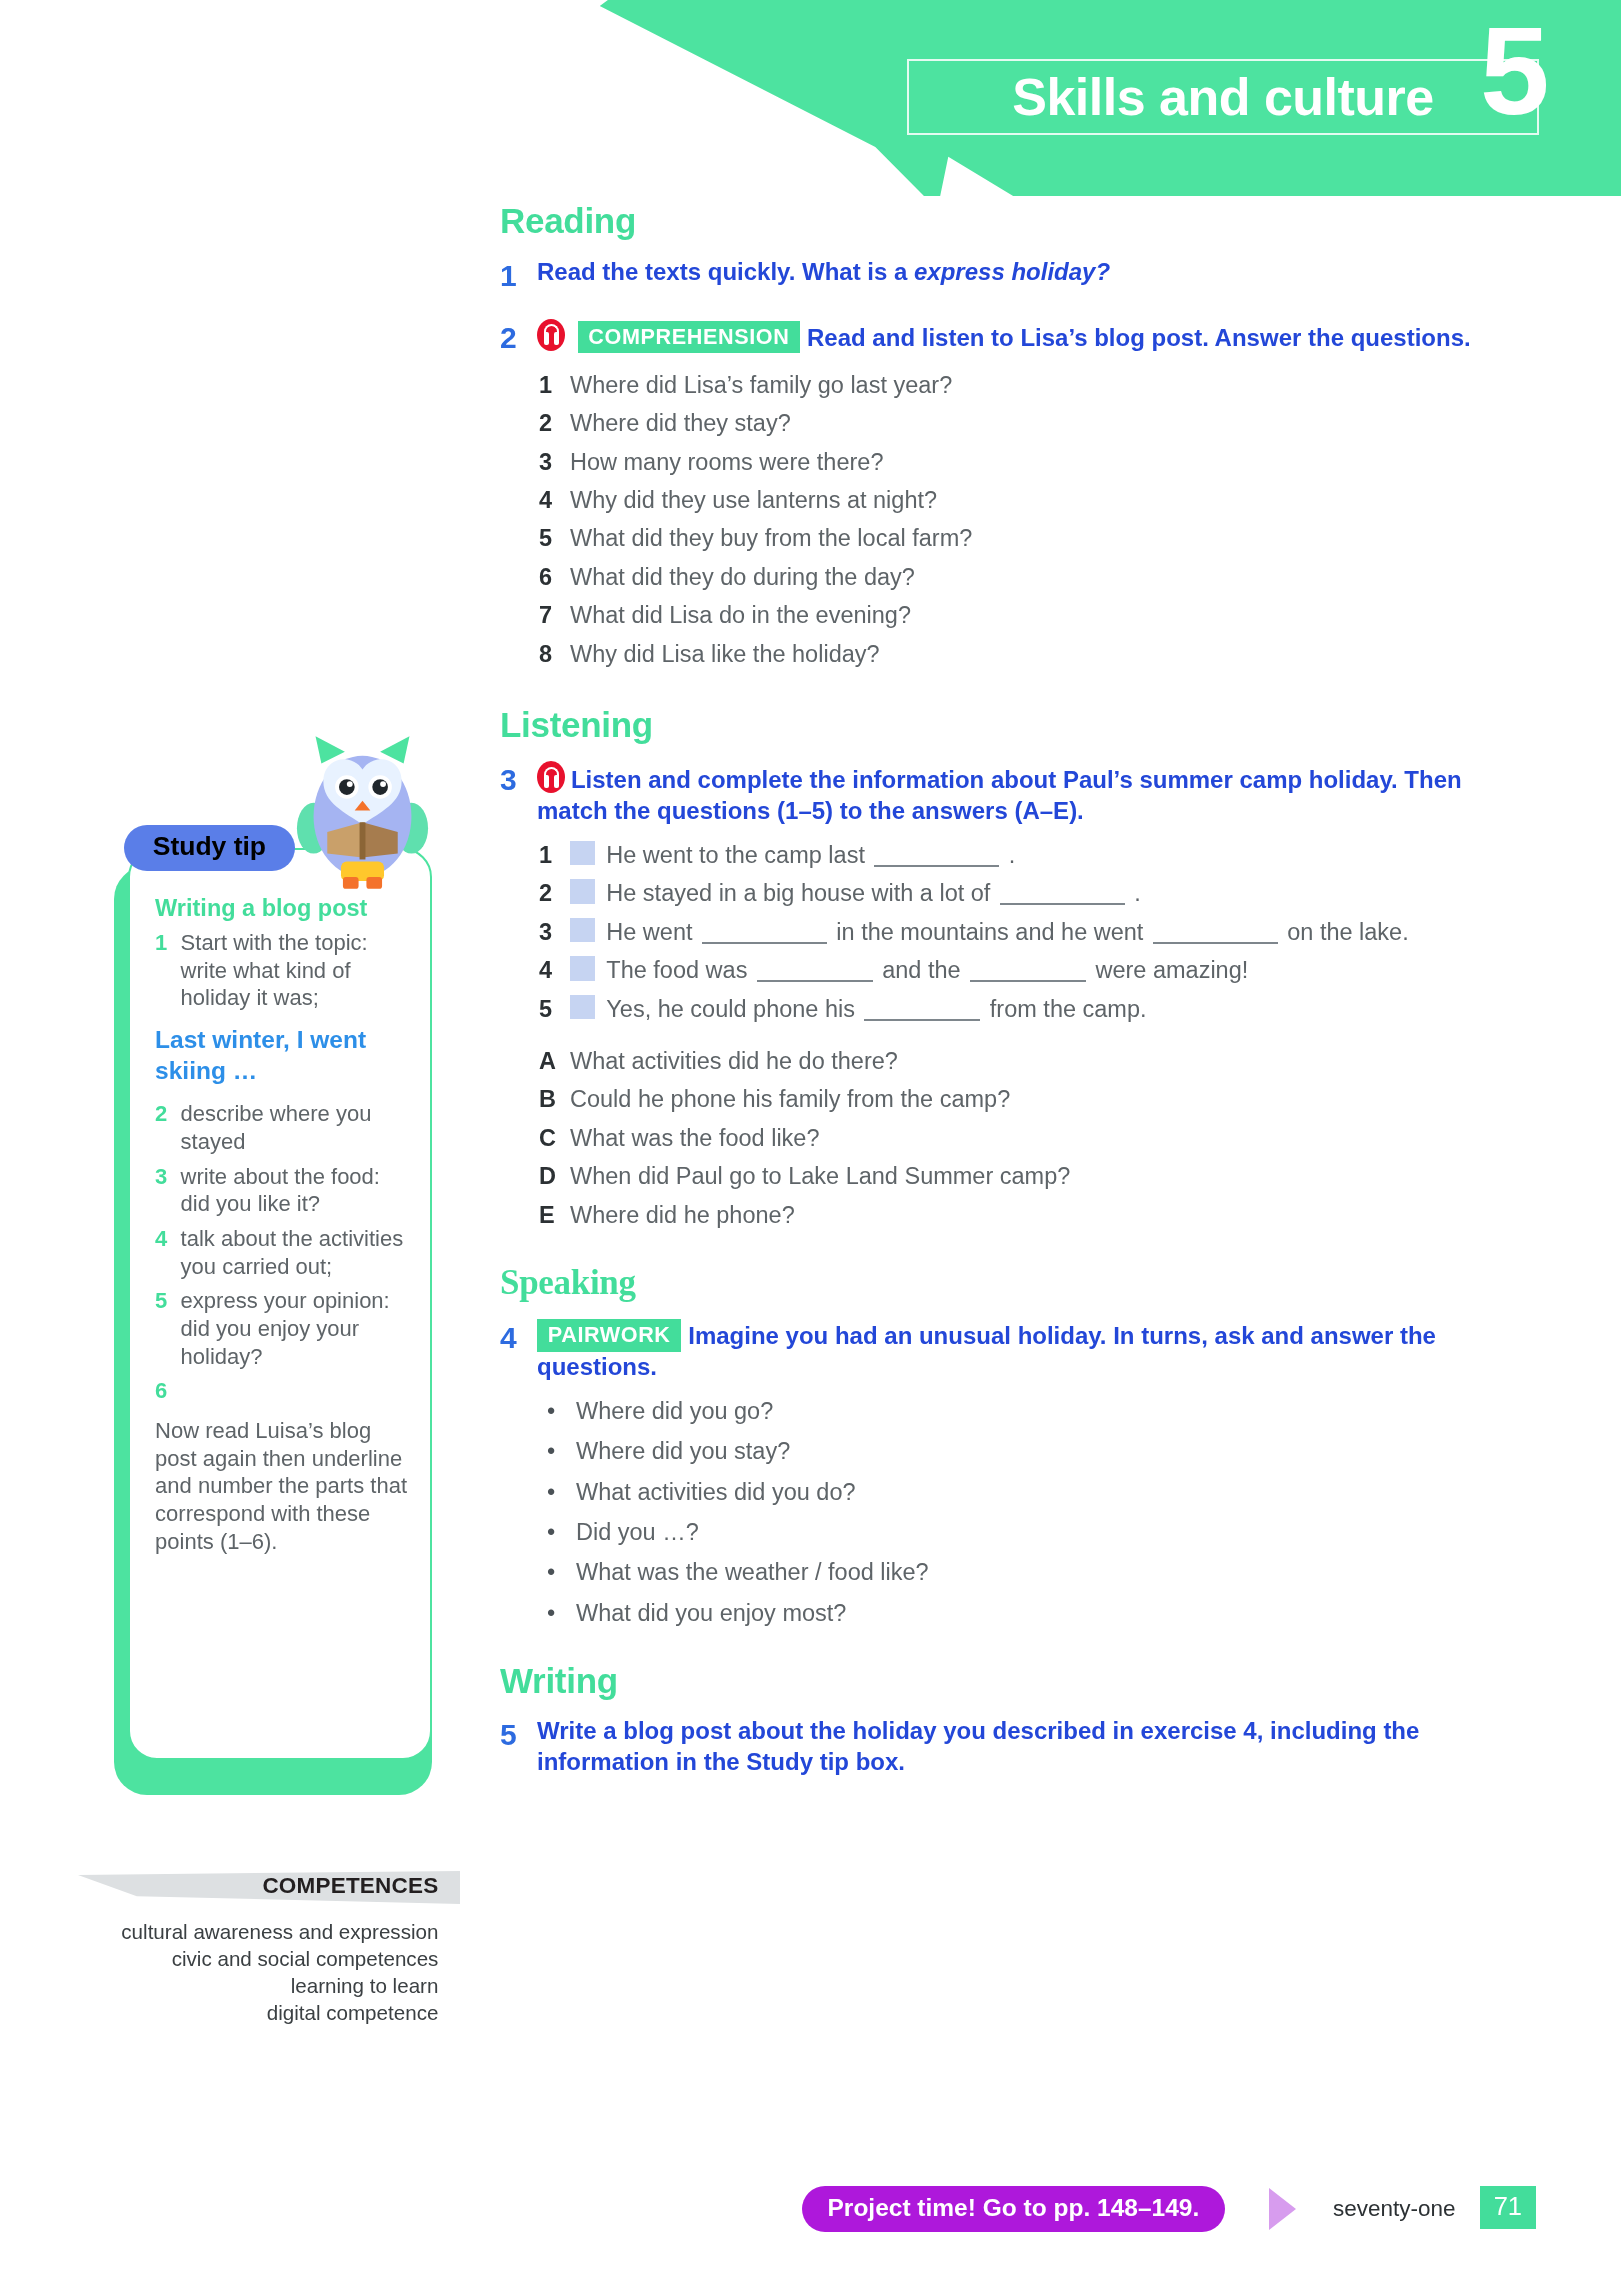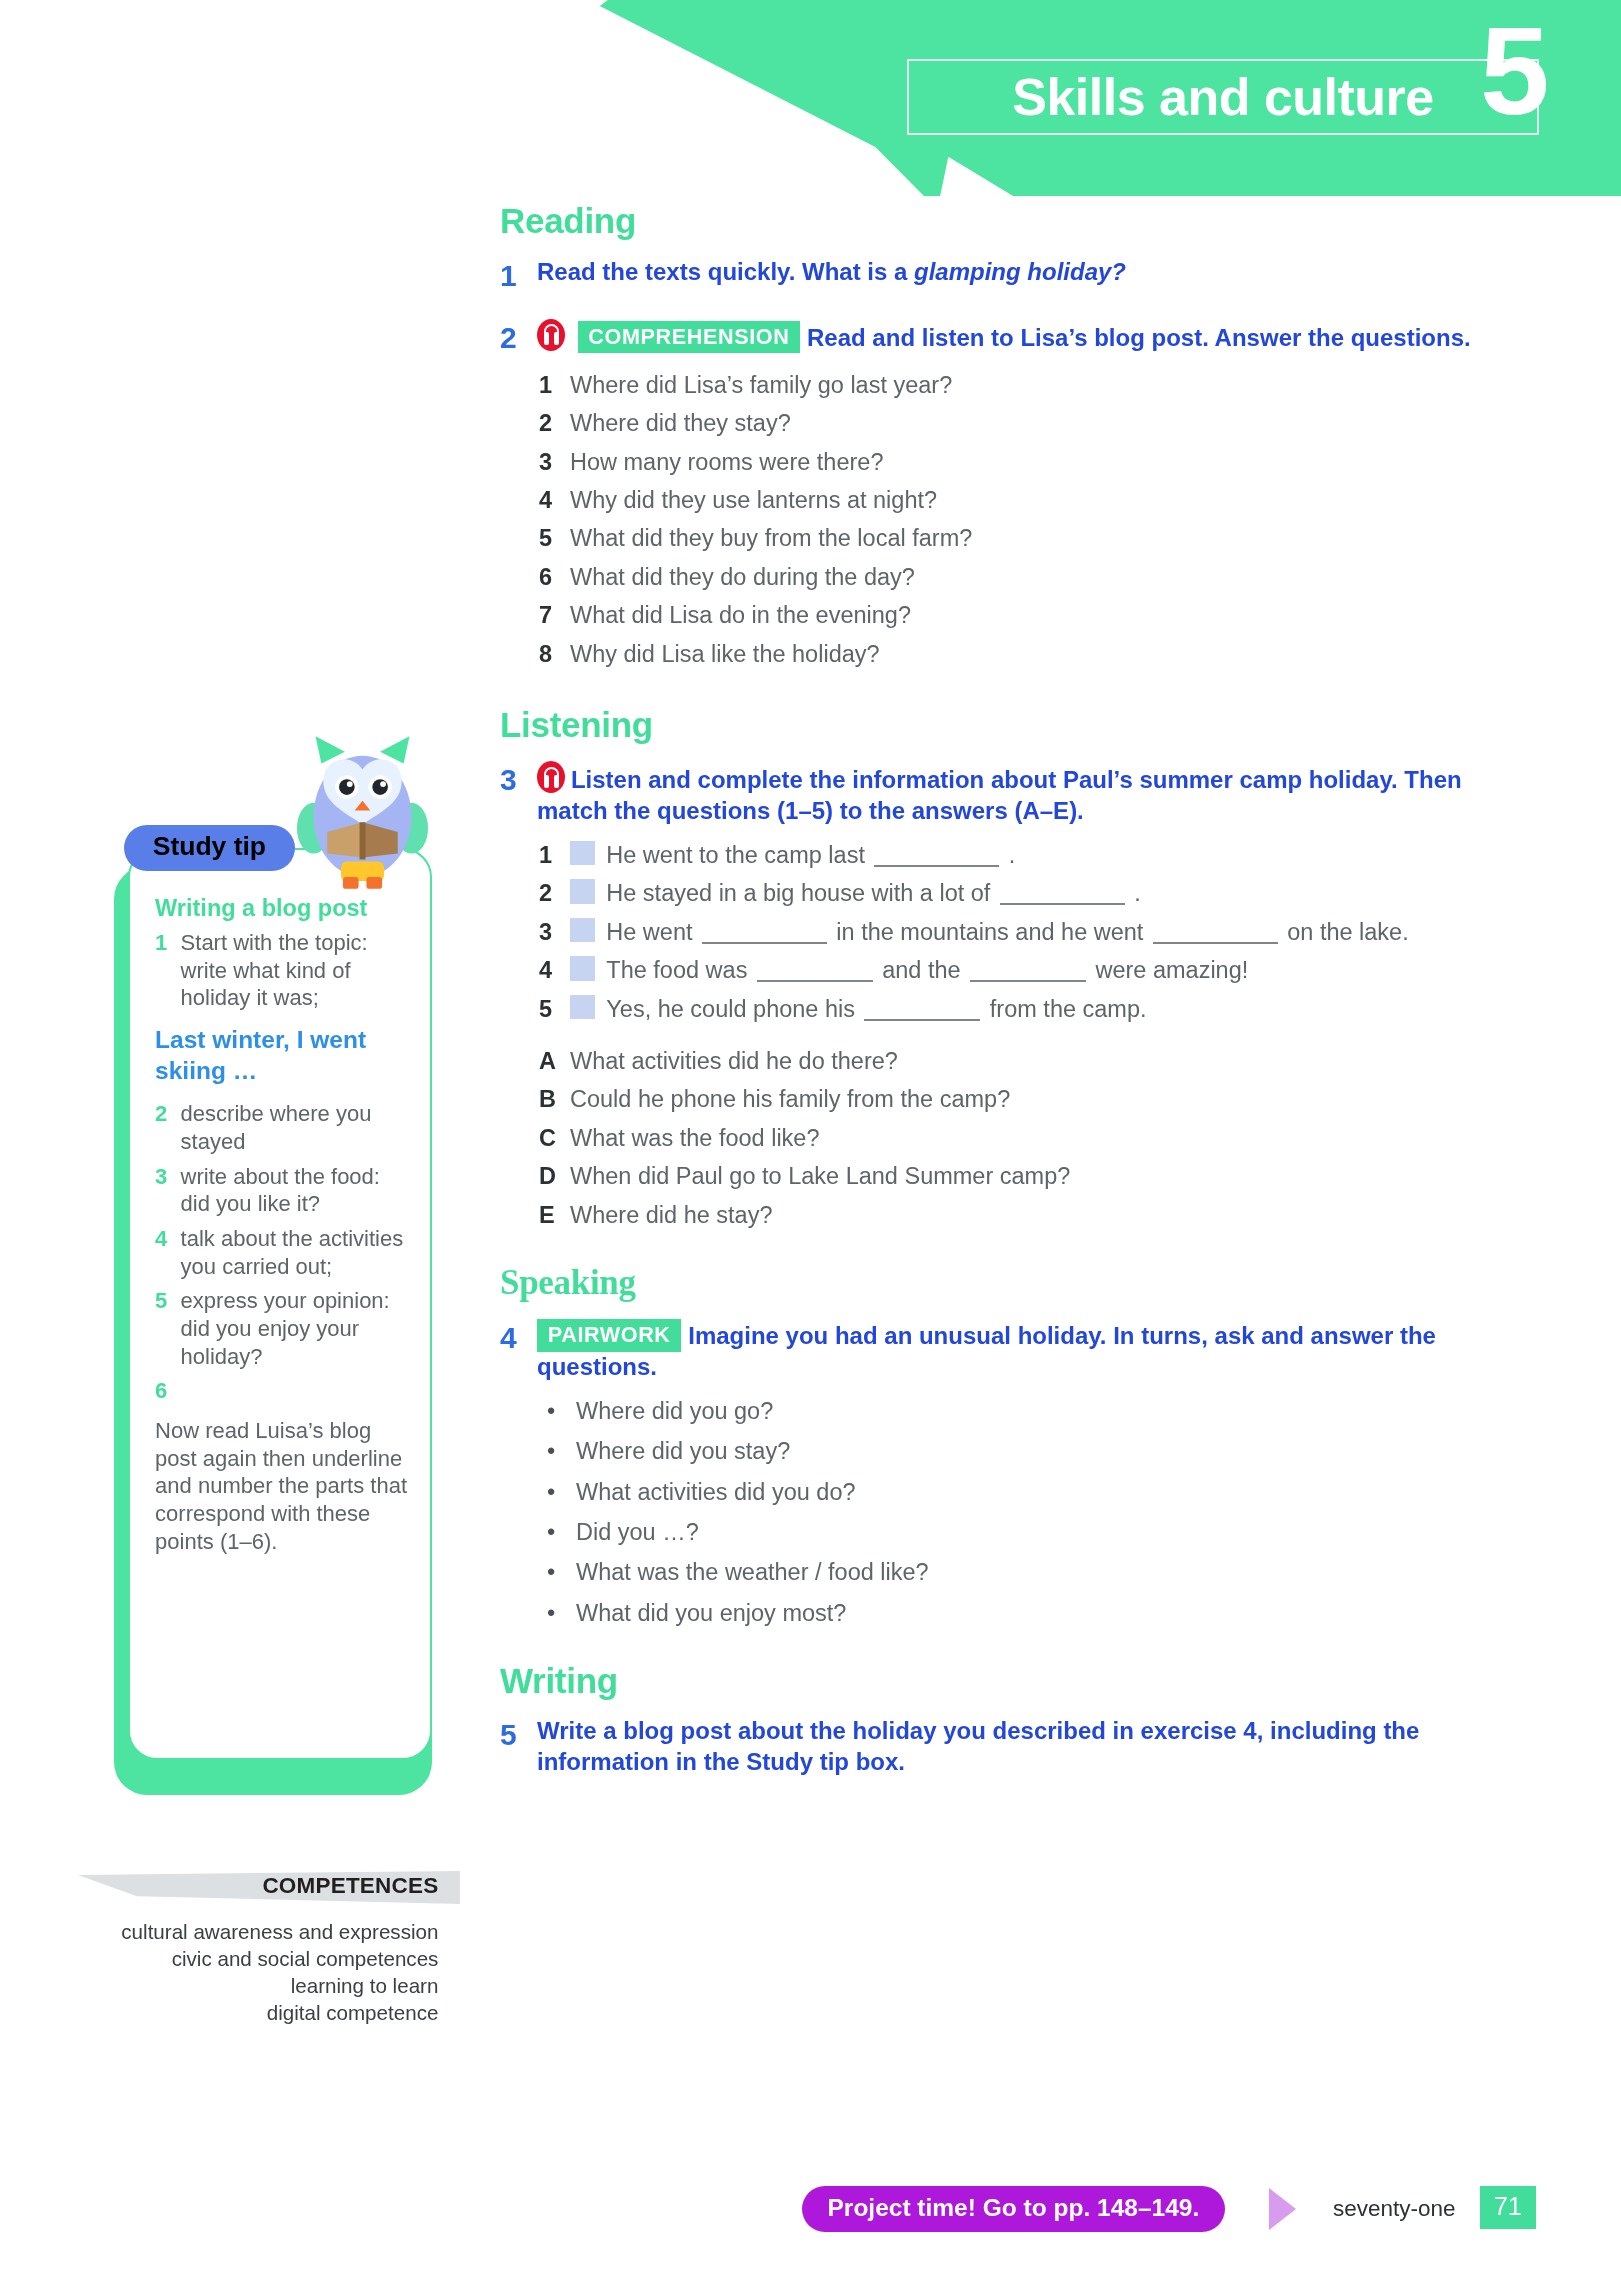--- a/index.html
+++ b/index.html
@@ -330,21 +330,21 @@
   </div>
   <div class="hdr-num">5</div>
 </div>
 
 <div id="main">
 
   <h2 class="section">Reading</h2>
 
   <div class="ex">
     <div class="ex-num">1</div>
-    <div class="ex-body"><span>Read the texts quickly. What is a </span><i>glamping holiday?</i></div>
+    <div class="ex-body"><span>Read the texts quickly. What is a </span><i>express holiday?</i></div>
   </div>
 
   <div class="ex" style="margin-top:23.5px;">
     <div class="ex-num">2</div>
     <div class="ex-body">
       <span class="audio-icon">
         <span class="disc"></span>
         <span class="band"></span>
         <span class="earL"></span>
         <span class="earR"></span>
@@ -442,21 +442,21 @@
     <div class="qrow">
         <span class="qn">C</span>
         <span class="qt">What was the food like?</span>
       </div>
     <div class="qrow">
         <span class="qn">D</span>
         <span class="qt">When did Paul go to Lake Land Summer camp?</span>
       </div>
     <div class="qrow">
         <span class="qn">E</span>
-        <span class="qt">Where did he stay?</span>
+        <span class="qt">Where did he phone?</span>
       </div>
   </div>
 
   <h2 class="section" style="margin-top:34px;font-family:Liberation Serif, serif;">Speaking</h2>
 
   <div class="ex">
     <div class="ex-num">4</div>
     <div class="ex-body"><span class="tag">PAIRWORK</span><span>Imagine you had an unusual holiday. In turns, ask and answer the questions.</span></div>
   </div>
 

